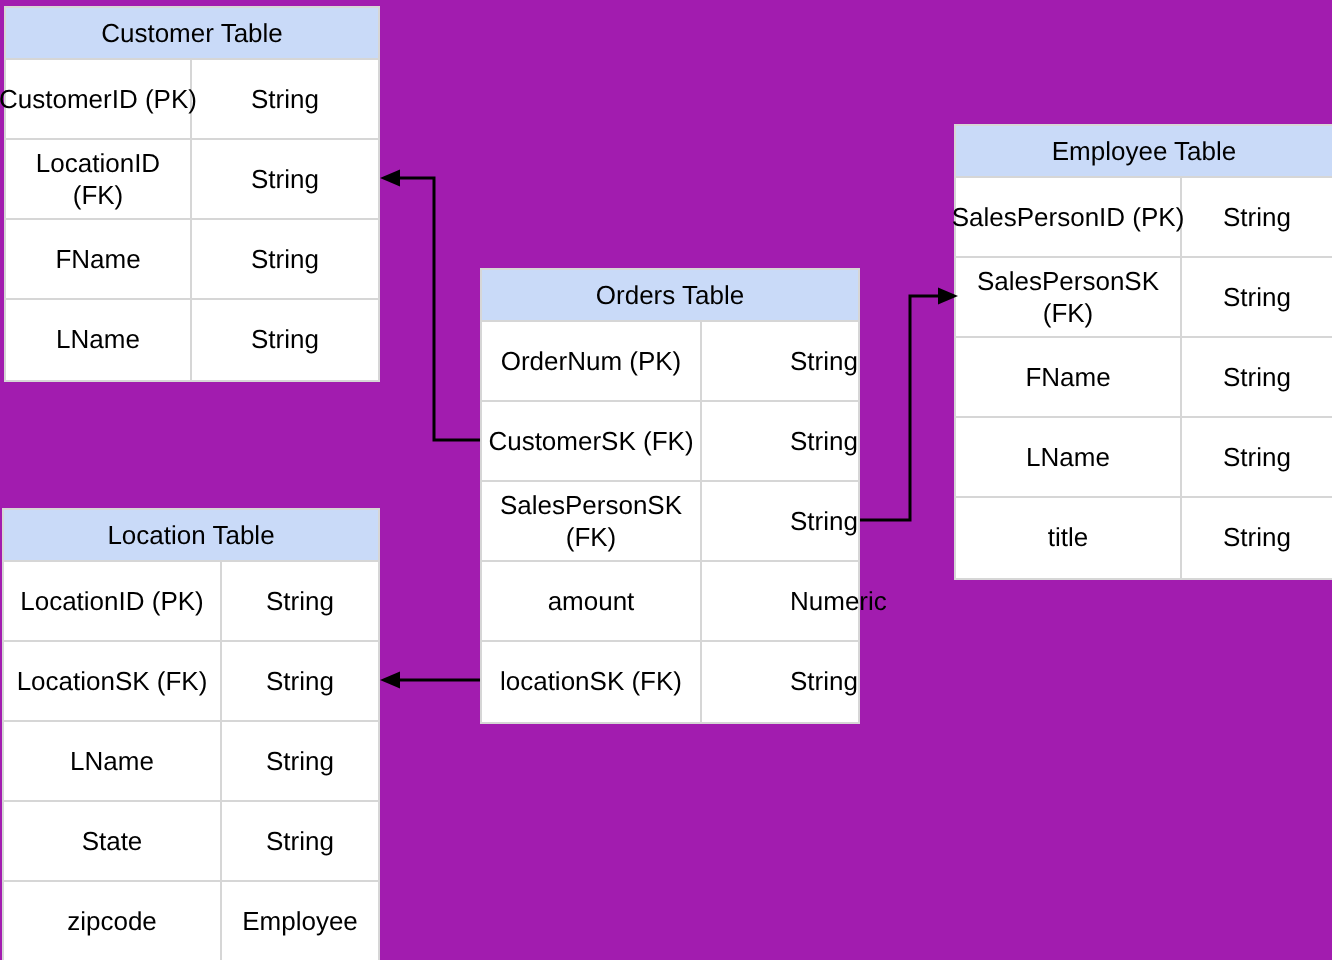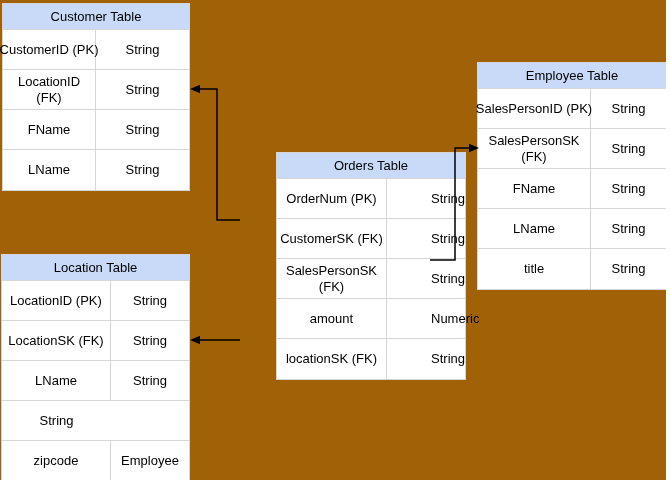--- a/index.html
+++ b/index.html
@@ -3,21 +3,21 @@
 <meta charset="utf-8">
 <style>
   * { margin: 0; padding: 0; box-sizing: border-box; }
   html, body { background: #ffffff; }
   body { font-family: "Liberation Sans", sans-serif; color: #000000; }
 
   .canvas {
     position: relative;
     width: 666px;
     height: 480px;
-    background: #a16207;
+    background: #a21caf;
     overflow: hidden;
   }
 
   .er-table {
     position: absolute;
     background: #ffffff;
     border: 1px solid #d6d6d6;
     font-size: 13px;
   }
   .er-table .thead {
@@ -41,21 +41,21 @@
     justify-content: center;
     text-align: center;
     white-space: pre;
     line-height: 16px;
   }
   .er-table .cell.field { border-right: 1px solid #d6d6d6; }
 
   #customer-table { left: 2px;   top: 3px;   width: 188px; }
   #customer-table .trow { grid-template-columns: 93px 1fr; }
 
-  #orders-table   { left: 240px; top: 152px; width: 190px; margin-left: 36px; }
+  #orders-table   { left: 240px; top: 134px; width: 190px; }
   #orders-table .trow { grid-template-columns: 110px 1fr; gap: 44px; }
 
   #employee-table { left: 477px; top: 62px;  width: 190px; }
   #employee-table .trow { grid-template-columns: 113px 1fr; }
 
   #location-table { left: 1px;   top: 254px; width: 189px; }
   #location-table .trow { grid-template-columns: 109px 1fr; }
 
   .connector-layer {
     position: absolute;
@@ -155,20 +155,21 @@
     </div>
     <div class="trow">
       <div class="cell field">LocationSK (FK)</div>
       <div class="cell type">String</div>
     </div>
     <div class="trow">
       <div class="cell field">LName</div>
       <div class="cell type">String</div>
     </div>
     <div class="trow">
+      <div class="cell field">State</div>
       <div class="cell type">String</div>
     </div>
     <div class="trow">
       <div class="cell field">zipcode</div>
       <div class="cell type">Employee</div>
     </div>
   </div>
 
   <svg class="connector-layer" viewBox="0 0 670 480">
     <g>

